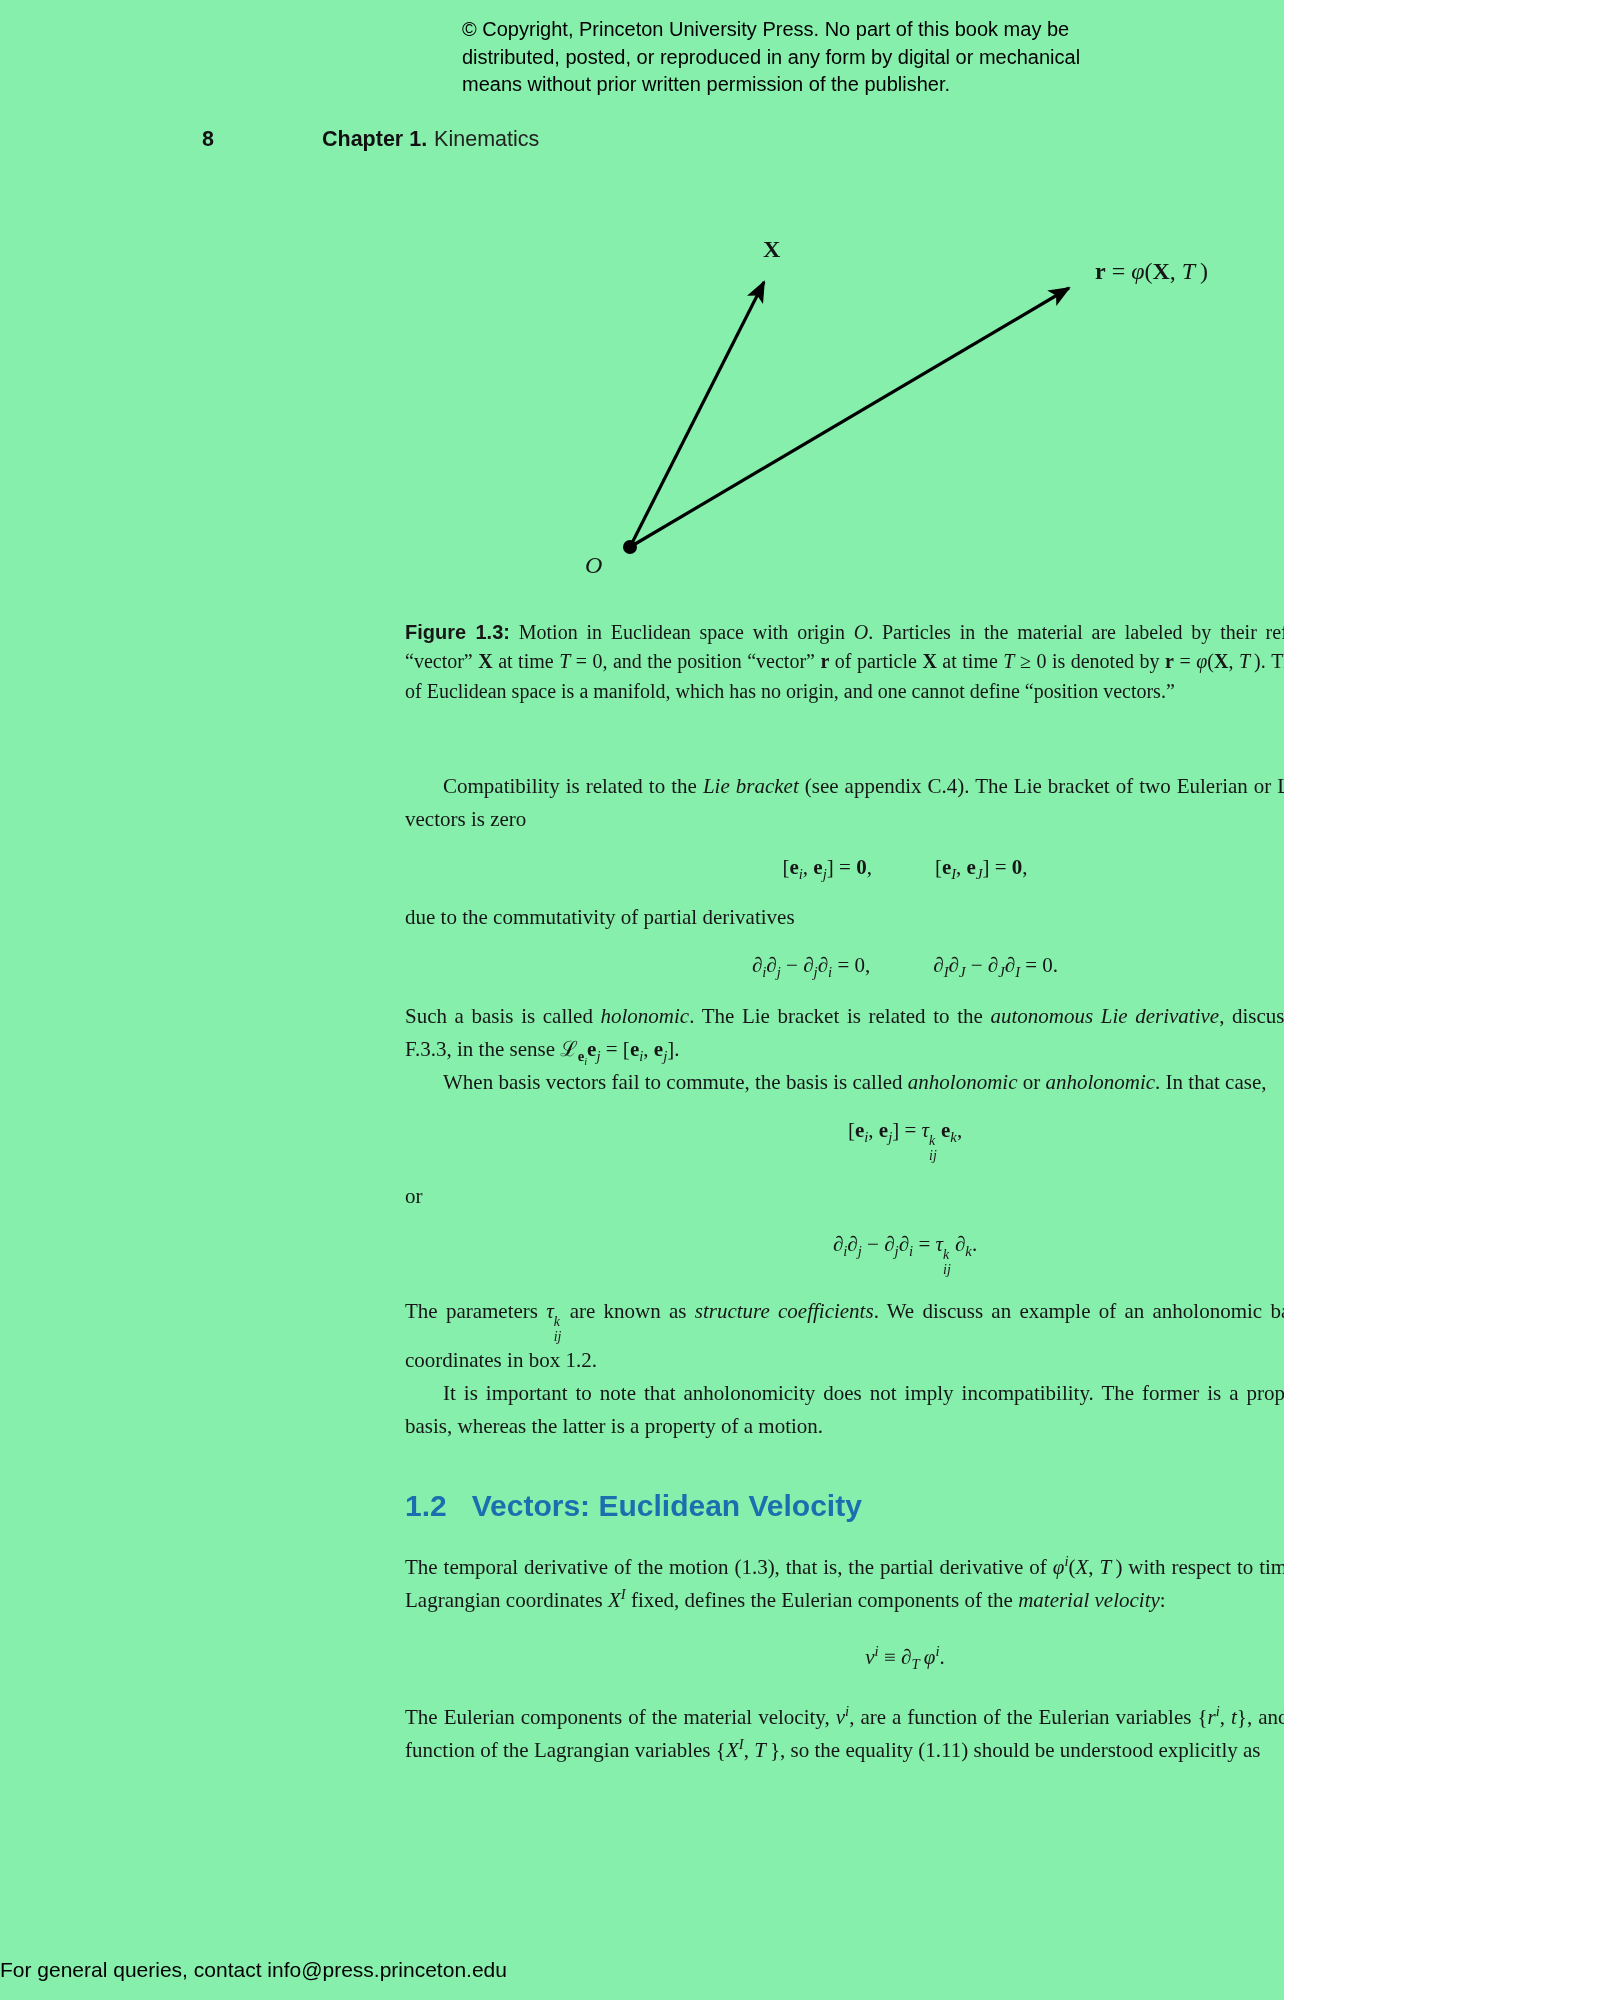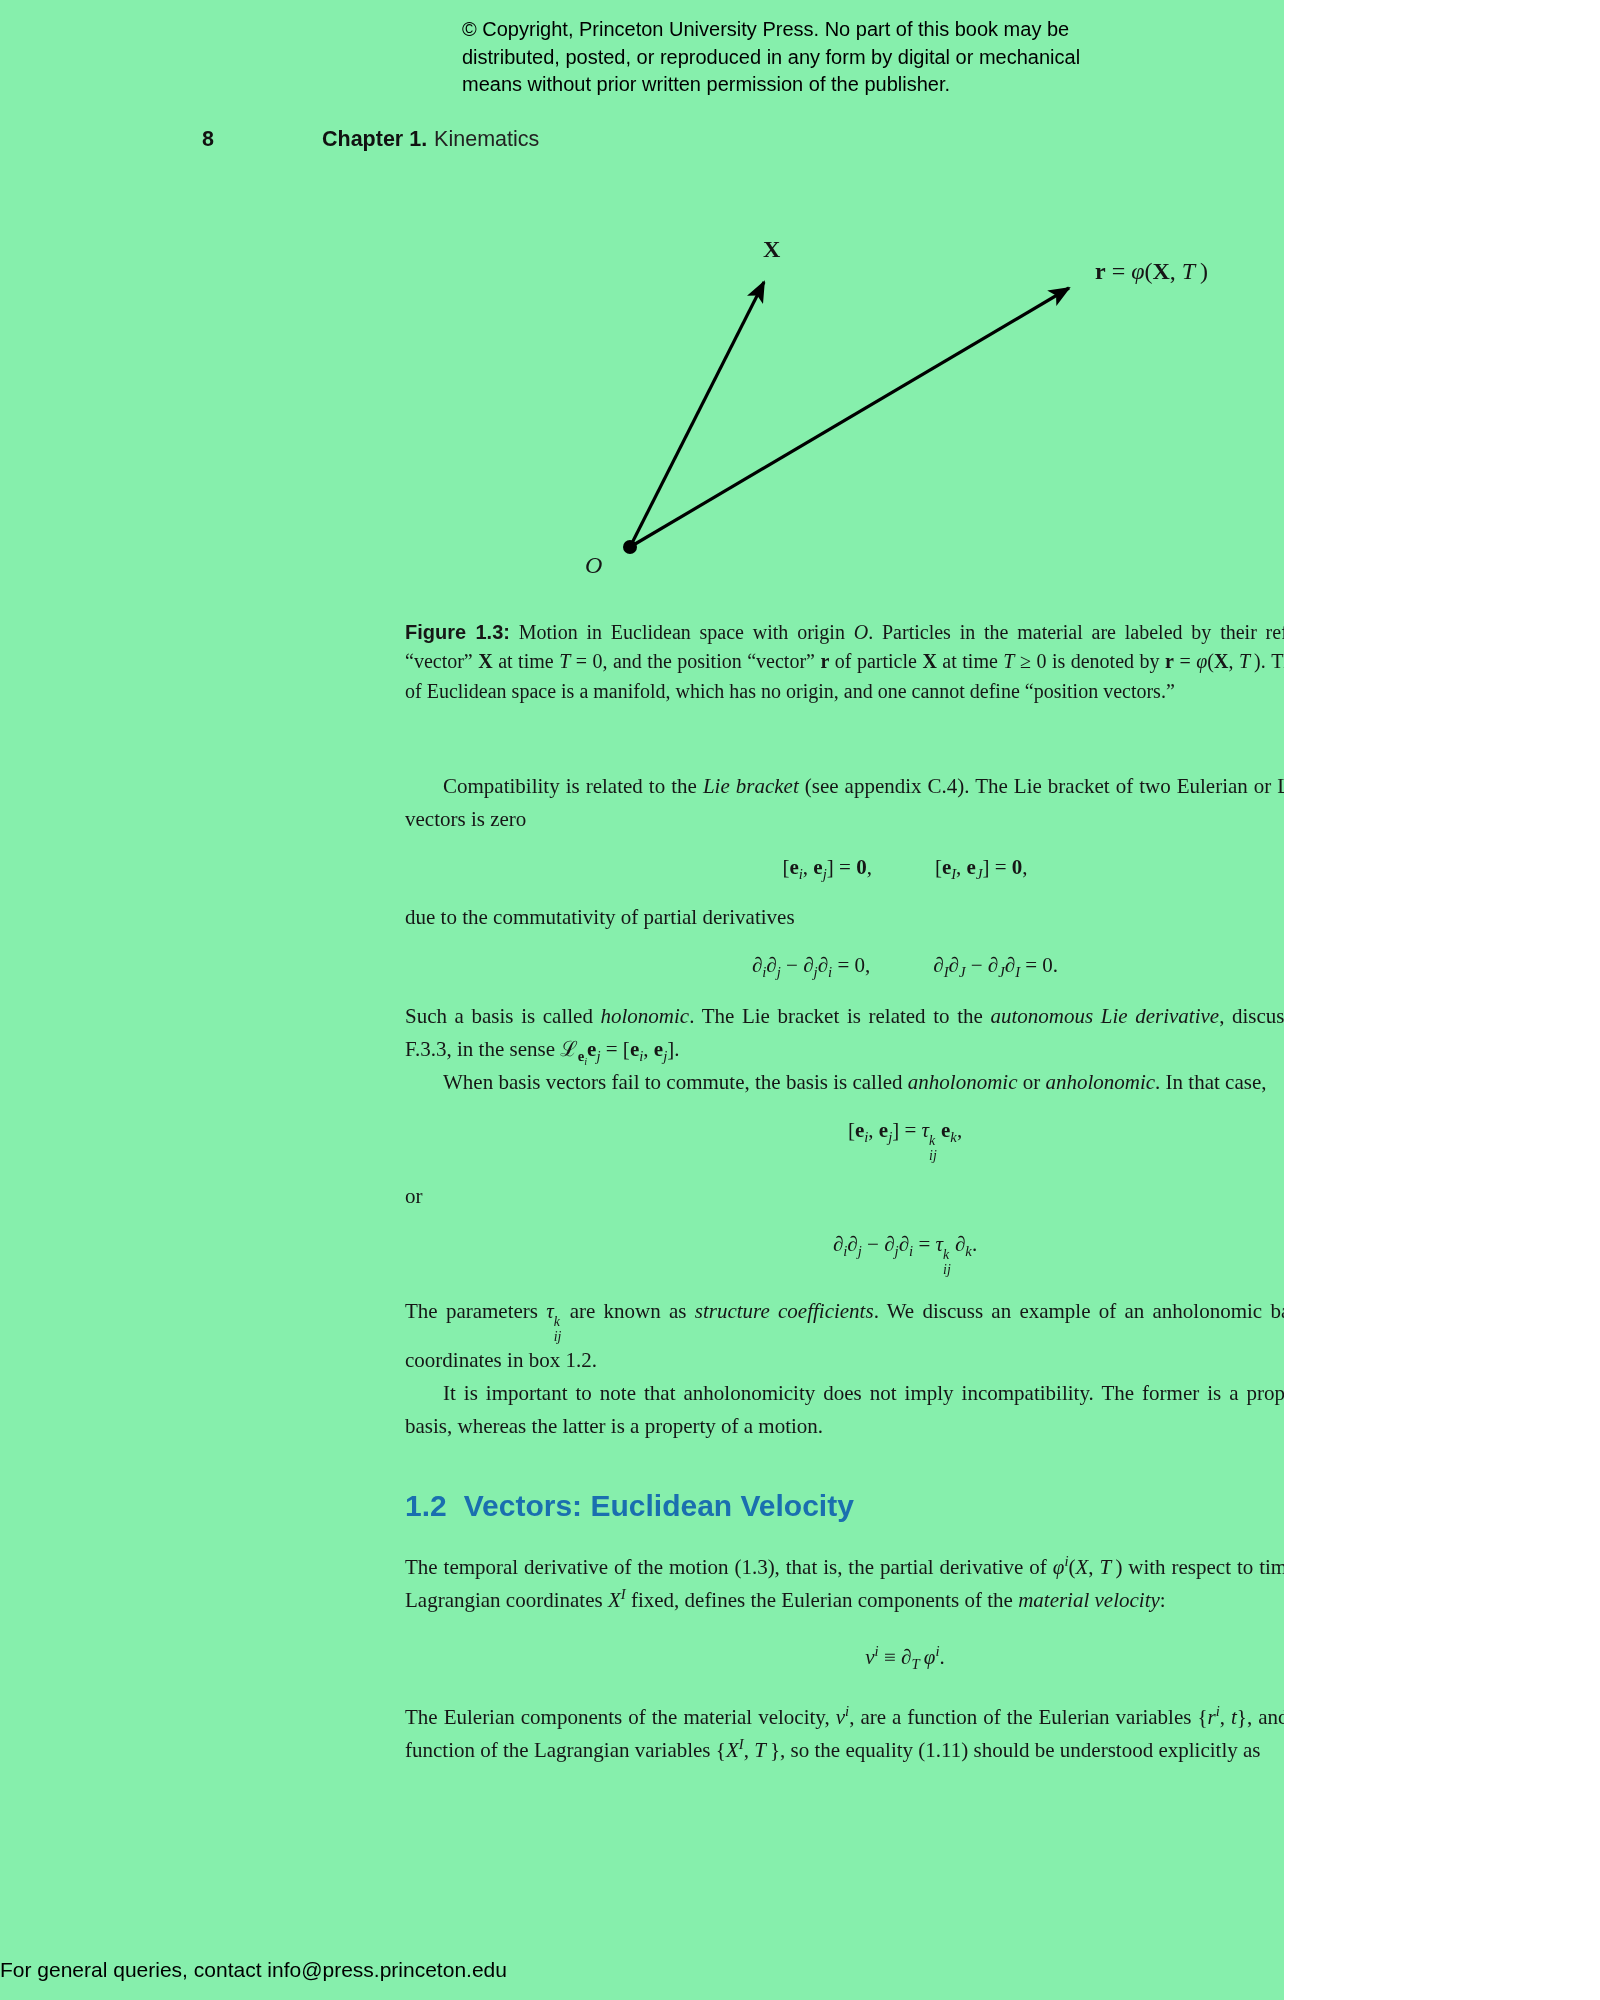--- a/index.html
+++ b/index.html
@@ -63,21 +63,21 @@
     display:inline-flex; flex-direction:column; align-items:flex-start;
     vertical-align:-0.55em; font-size:66%; line-height:1.08;
   }
 
   
   .section-heading {
     font-family:"Liberation Sans", sans-serif;
     font-weight:bold; font-size:30px;
     color:var(--accent,#1a6faf);
     margin:46px 0 28px 0;
-    display:flex; align-items:baseline;
+    display:flex; align-items:baseline;gap:8px;
   }
   .section-heading .sec-num { margin-right:17px; }
 
   
   .page-footer {
     font-family:"Liberation Sans", sans-serif;
     font-size:21px; 
     margin-top:auto; padding-bottom:18px;
     color:#000;
   }

